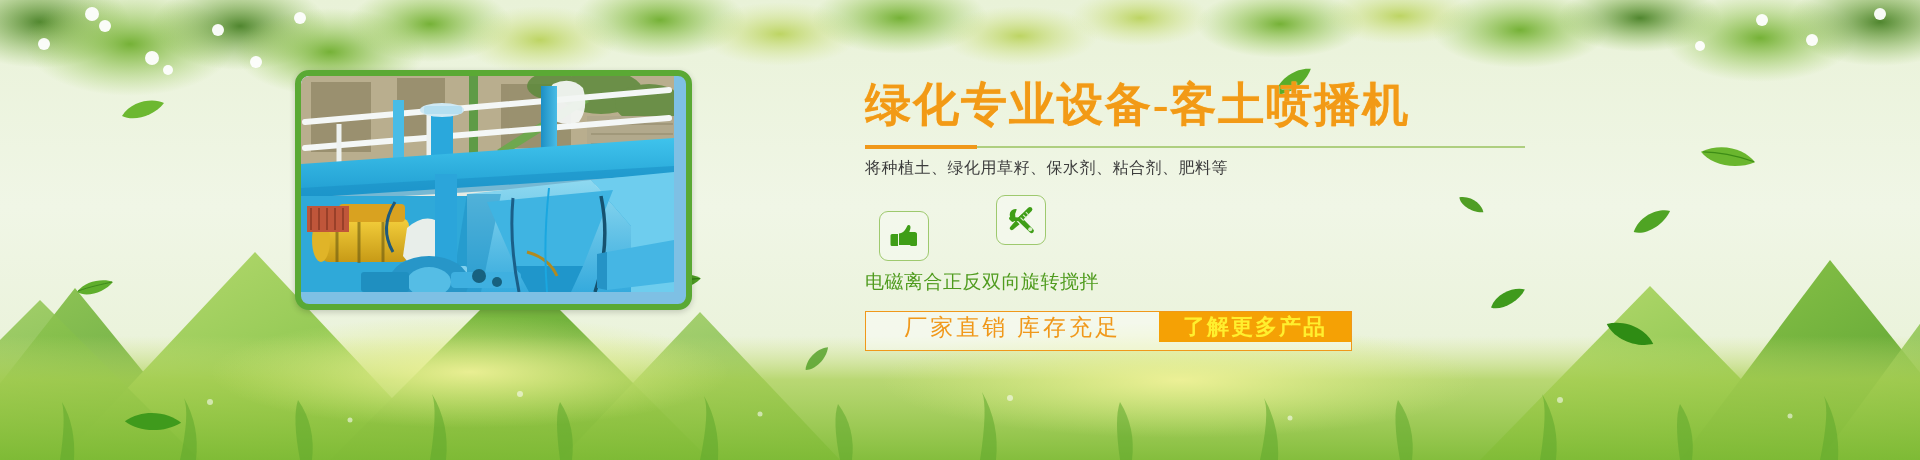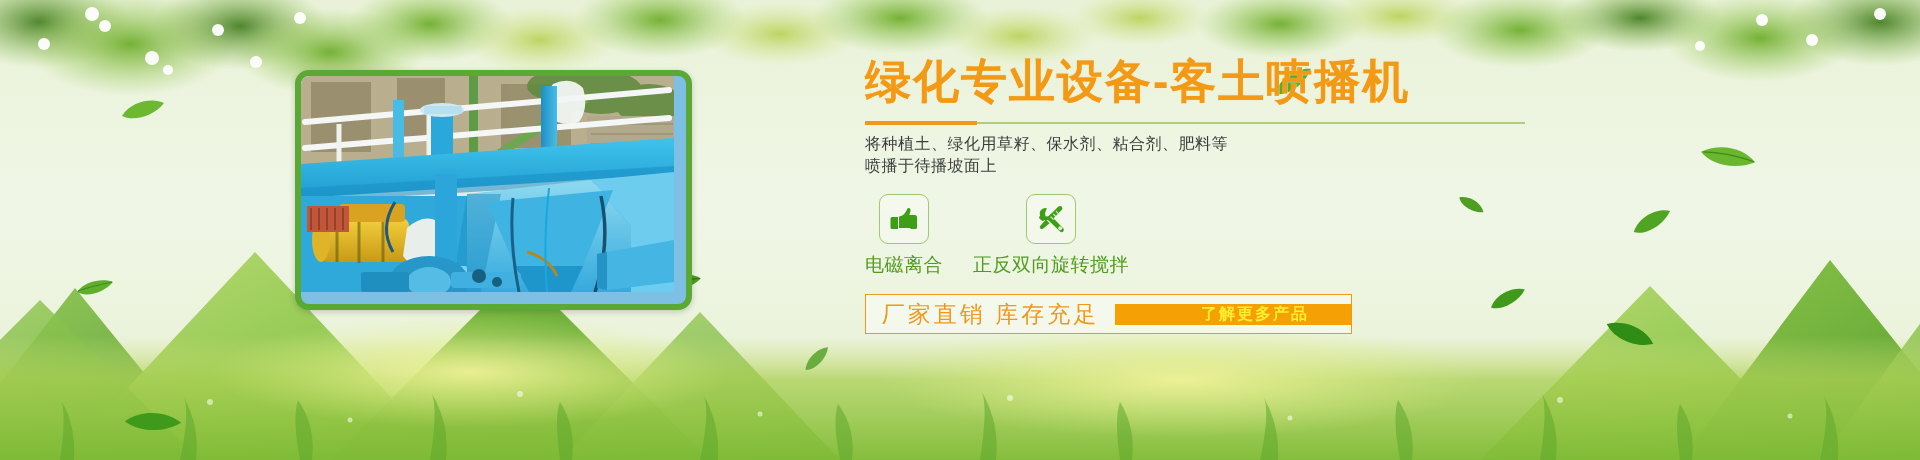--- a/index.html
+++ b/index.html
@@ -31,67 +31,67 @@
   
   .photo-frame{
     position:absolute;left:295px;top:70px;width:385px;height:228px;
     border:6px solid #5aa934;border-radius:14px;
     background:#7ec0e4;overflow:hidden;
     box-shadow:0 2px 6px rgba(0,0,0,.18);
   }
   .photo-inner{position:absolute;inset:0;overflow:hidden;border-radius:8px;}
 
   
-  .content{position:absolute;left:865px;top:56px;width:760px;}
+  .content{position:absolute;left:865px;top:80px;width:760px;font-family:Liberation Serif, serif;}
 
   .title{
     font-size:46px;font-weight:bold;letter-spacing:2px;line-height:1.1;
     color:#f29a16;
     text-shadow:0 0 1px #f7b43c,1px 1px 0 rgba(255,255,255,.35);
     white-space:nowrap;margin:0;
   }
 
   .divider{position:relative;height:4px;margin:14px 0 8px 0;width:660px;}
   .divider .d-green{position:absolute;left:0;top:1px;width:660px;height:2px;background:#8cba4a;opacity:.65;}
   .divider .d-orange{position:absolute;left:0;top:0;width:112px;height:4px;background:#f0981a;}
 
   .subtitle{
     font-size:16px;line-height:1.42;color:#3c3c3c;margin:0;
     letter-spacing:.5px;white-space:nowrap;
   }
 
   
   .features{display:flex;align-items:flex-end;margin-top:16px;}
   .feature{display:flex;flex-direction:column;align-items:center;}
-  .feature + .feature{margin-left:30px;}
+  .feature + .feature{gap:16px;}
   .feat-icon{
     width:48px;height:48px;border:1.5px solid #9ec96e;border-radius:9px;
     background:rgba(255,255,255,.28);
     display:flex;align-items:center;justify-content:center;
   }
   .feat-icon svg{display:block;}
   .feat-label{
     margin-top:8px;font-size:19px;color:#4f9b1e;letter-spacing:.5px;white-space:nowrap;
   }
 
   
   .cta-bar{
-    display:flex;align-items:center;margin-top:16px;
+    display:flex;align-items:flex-start;margin-top:16px;
     width:485px;height:38px;border:1.5px solid #f0981a;
     background:rgba(255,255,255,.45);
   }
   .cta-text{
     flex:1;display:flex;align-items:center;justify-content:center;
     font-size:23px;color:#f0981a;letter-spacing:3px;white-space:nowrap;
   }
   .cta-button{
     width:192px;background:#f5a105;
     display:flex;align-items:center;justify-content:center;
-    font-size:16px;font-weight:bold;color:#ffef2e;letter-spacing:2px;
-    white-space:nowrap;cursor:pointer;padding-left:44px;
+    font-size:22px;font-weight:bold;color:#ffef2e;letter-spacing:2px;
+    white-space:nowrap;cursor:pointer;
   }
 
   
   .leaf{position:absolute;}
 </style>
 </head>
 <body>
 
 <div class="banner">
 
@@ -396,21 +396,20 @@
   <div class="content">
 
     <h1 class="title">绿化专业设备-客土喷播机</h1>
 
     <div class="divider">
       <div class="d-green"></div>
       <div class="d-orange"></div>
     </div>
 
     <p class="subtitle">将种植土、绿化用草籽、保水剂、粘合剂、肥料等</p>
-    <p class="subtitle">喷播于待播坡面上</p>
 
     <div class="features">
 
       <div class="feature">
         <div class="feat-icon">
           <svg width="30" height="30" viewBox="0 0 30 30">
             <path d="M3 13 h6 v12 h-6 a1.5 1.5 0 0 1 -1.5 -1.5 v-9 A1.5 1.5 0 0 1 3 13 Z" fill="#3f9e17"></path>
             <path d="M10 12.5 c3 0 5.5 -2.2 7.2 -5.4 c0.9 -1.7 1.2 -3.6 3 -3 c1.6 0.5 1.5 2.6 1 4.2 l-0.9 2.8 h5.4 c1.5 0 2.5 1.2 2.1 2.6 l-2.2 8.4 c-0.3 1.2 -1.3 2 -2.5 2 H10 Z" fill="#3f9e17"></path>
             <rect x="21" y="12" width="7" height="13" rx="1.5" fill="#3f9e17"></rect>
           </svg>

